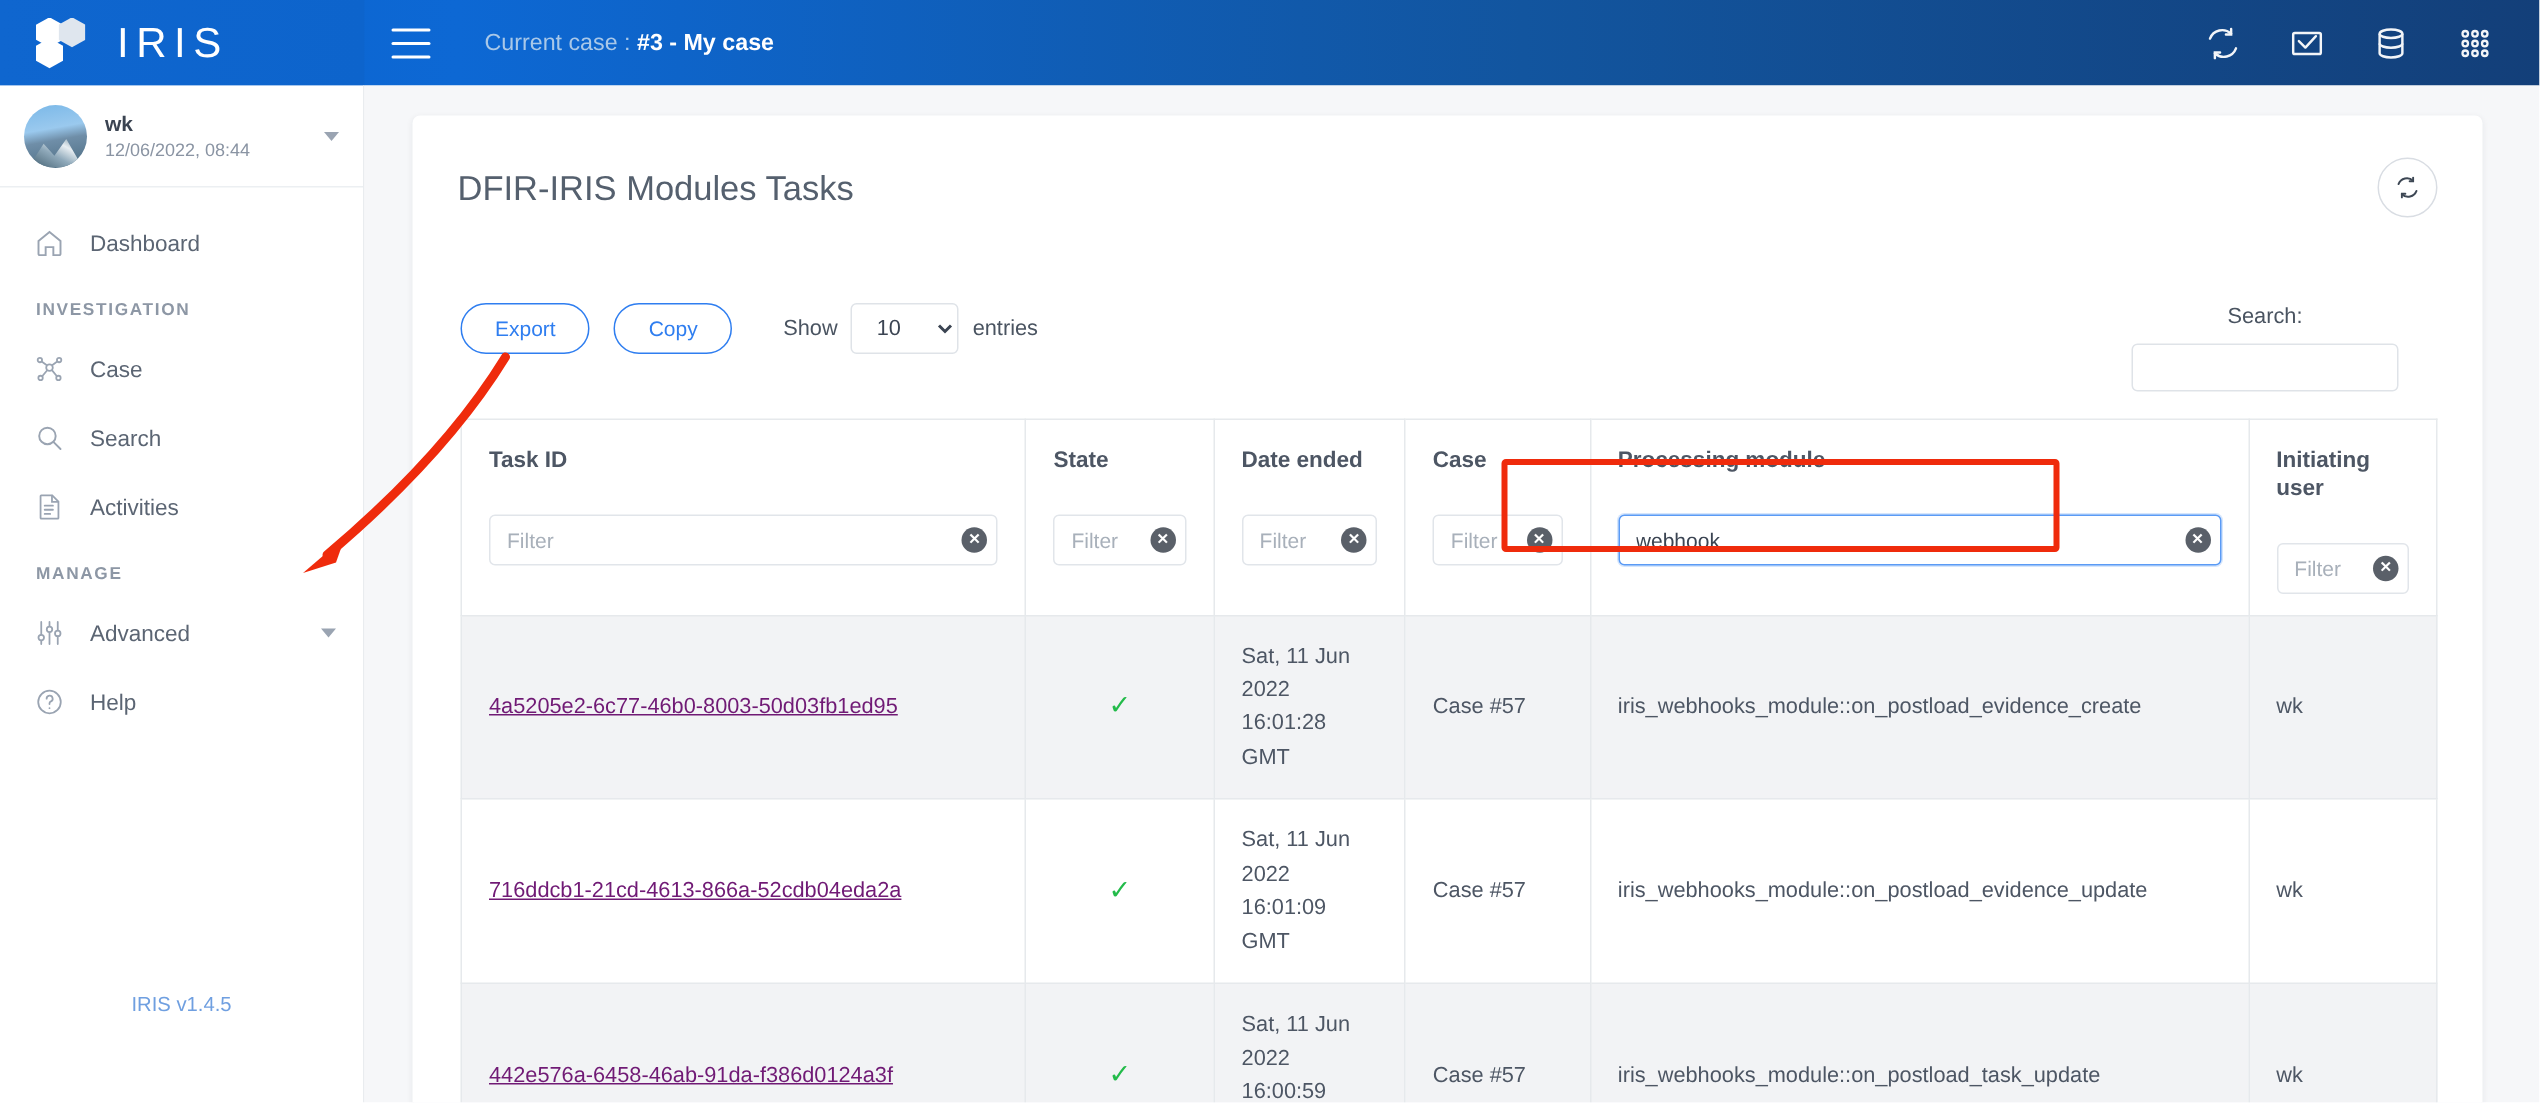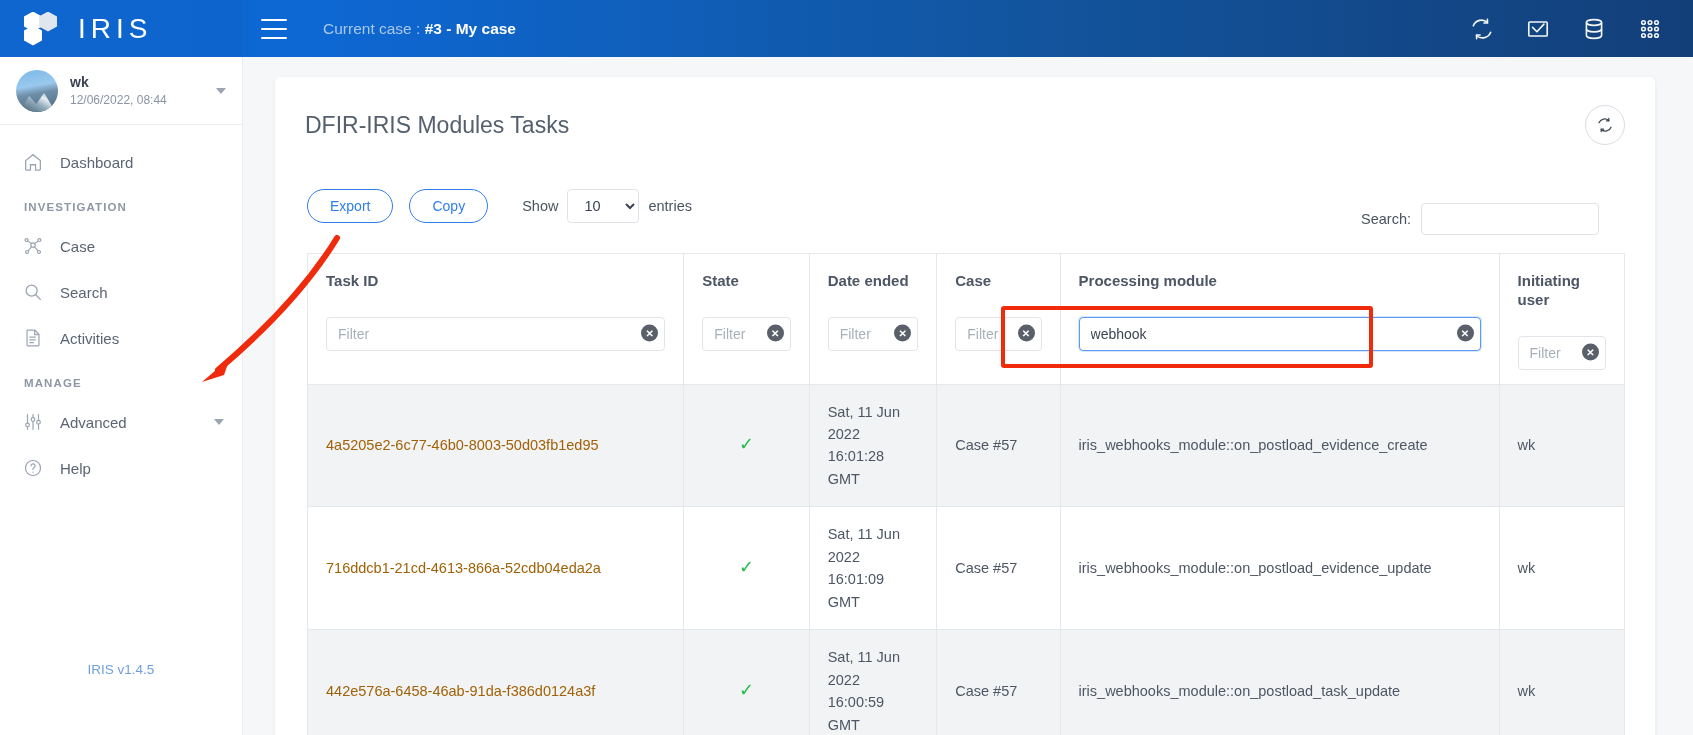--- a/index.html
+++ b/index.html
@@ -135,20 +135,21 @@
     font-size: 14.5px; color: #4a5461; }
   .show-select {
     height: 34px; border: 1px solid #dfe3e8; border-radius: 4px; background: #fff;
     font-size: 14.5px; color: #3b4452; padding: 0 8px 0 12px; font-family: inherit;
     cursor: pointer; min-width: 72px;
   }
   .search-wrap {
     margin-left: auto; display: flex; align-items: center; gap: 10px;
     font-size: 14.5px; color: #4a5461; padding-right: 26px; align-self: flex-end;
     margin-top: 26px;
+    flex-direction: column;
   }
   .search-input {
     width: 178px; height: 32px; border: 1px solid #dfe3e8; border-radius: 4px;
     background: #fff; padding: 0 10px; font-size: 14px; font-family: inherit; color: #3b4452;
   }
 
   
   .table-wrap { padding: 18px 30px 0 32px; }
   table { border-collapse: collapse; width: 100%; table-layout: fixed; }
   th {
@@ -170,21 +171,21 @@
     width: 17px; height: 17px; border-radius: 50%; background: #5a6069;
     color: #fff; font-size: 10px; line-height: 17px; text-align: center;
     cursor: pointer; font-family: inherit;
   }
   td {
     border: 1px solid #e6e9ec; padding: 16px 18px; font-size: 14.5px;
     color: #4d5664; vertical-align: middle; line-height: 1.55;
   }
   tr.odd td { background: #f2f3f5; }
   tr.even td { background: #ffffff; }
-  .tid-link { color: #a16207; cursor: pointer; word-break: break-all; }
+  .tid-link { color: #701a75; cursor: pointer; word-break: break-all; text-decoration: underline; }
   .state-cell { text-align: center; font-size: 18px; }
   .state-ok { color: #23bb4a; }
   .c-taskid { width: 360px; }
   .c-state  { width: 120px; }
   .c-date   { width: 122px; }
   .c-case   { width: 118px; }
   .c-module { width: 420px; }
   .c-user   { width: 120px; }
 
   

